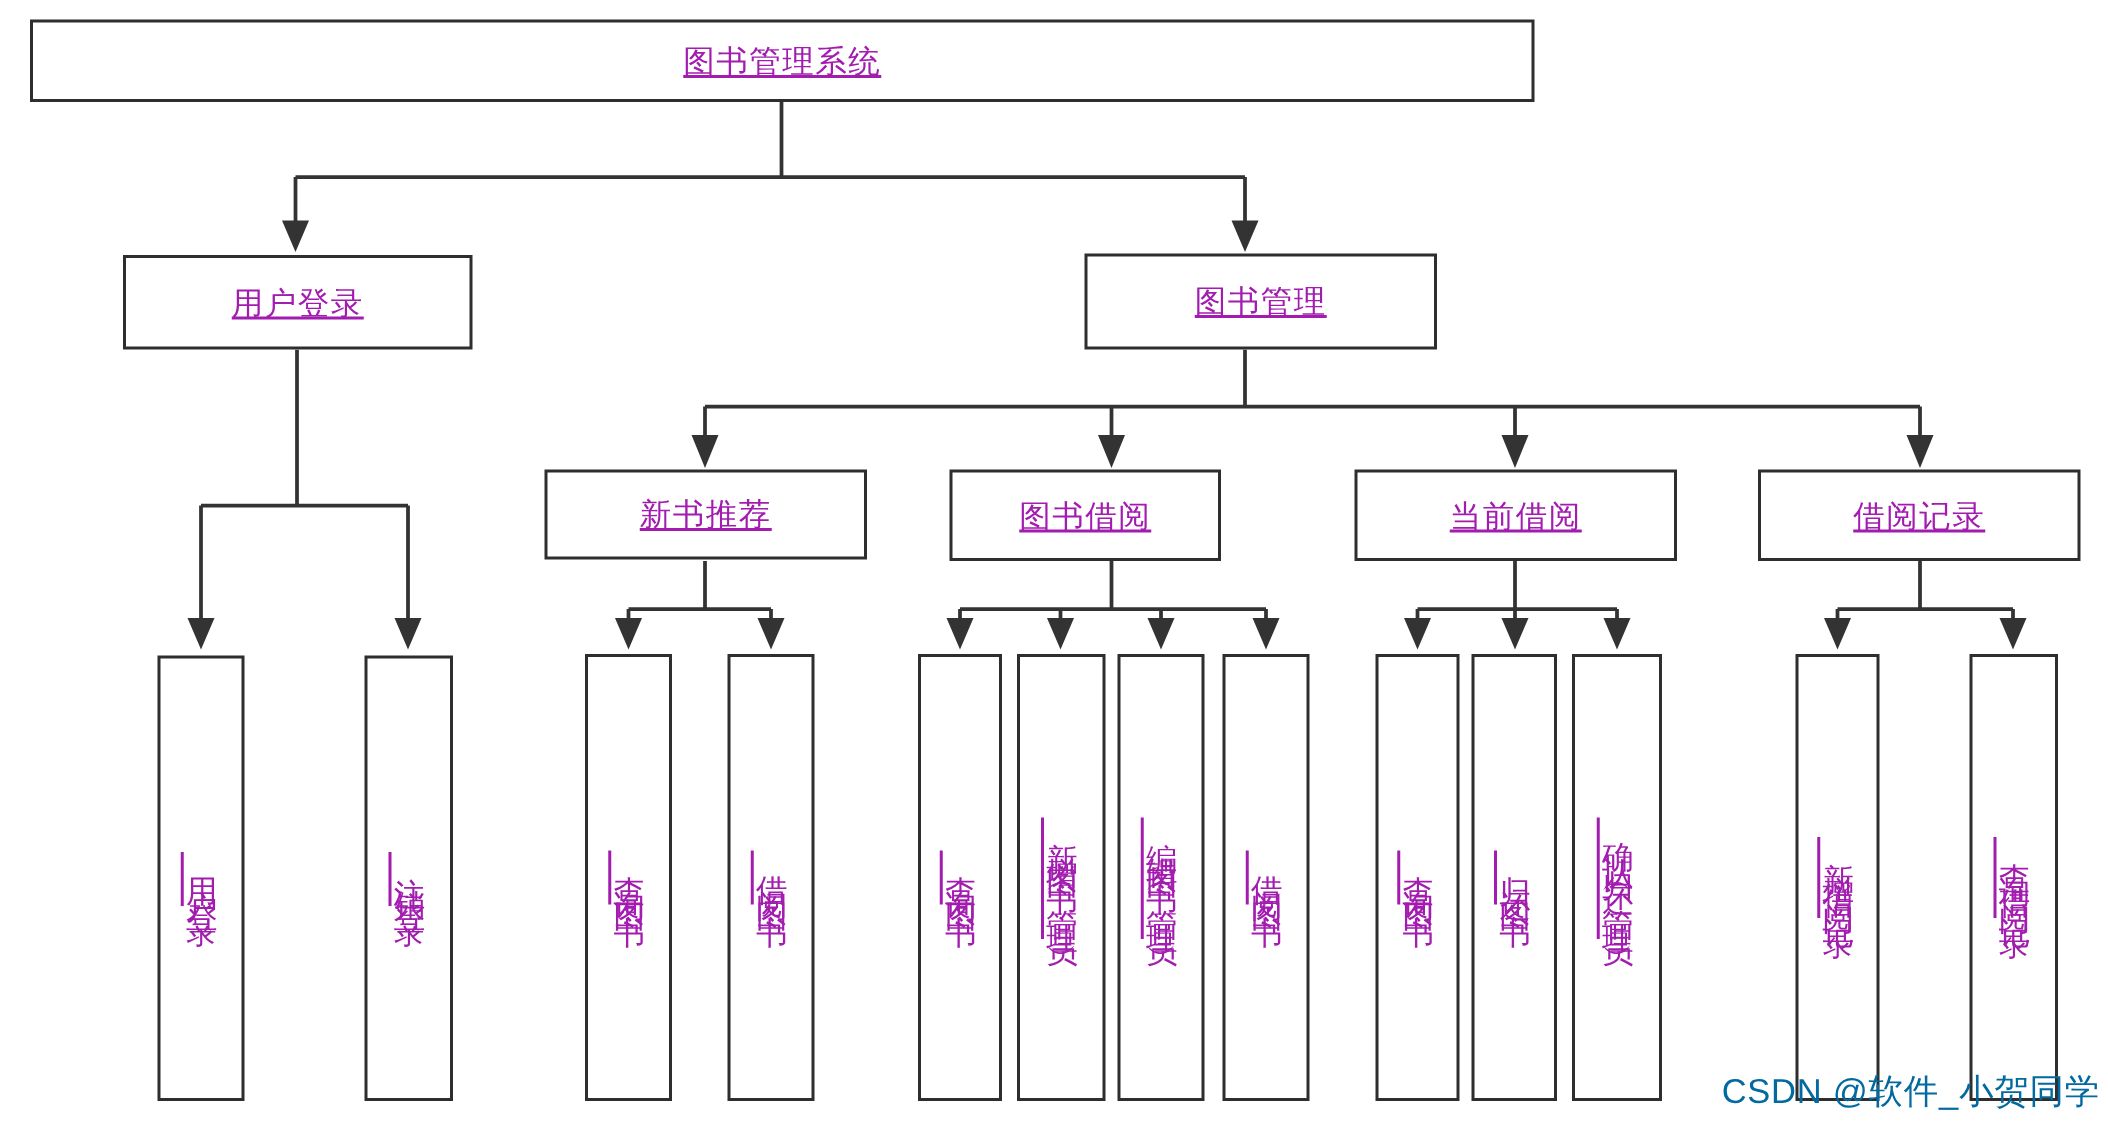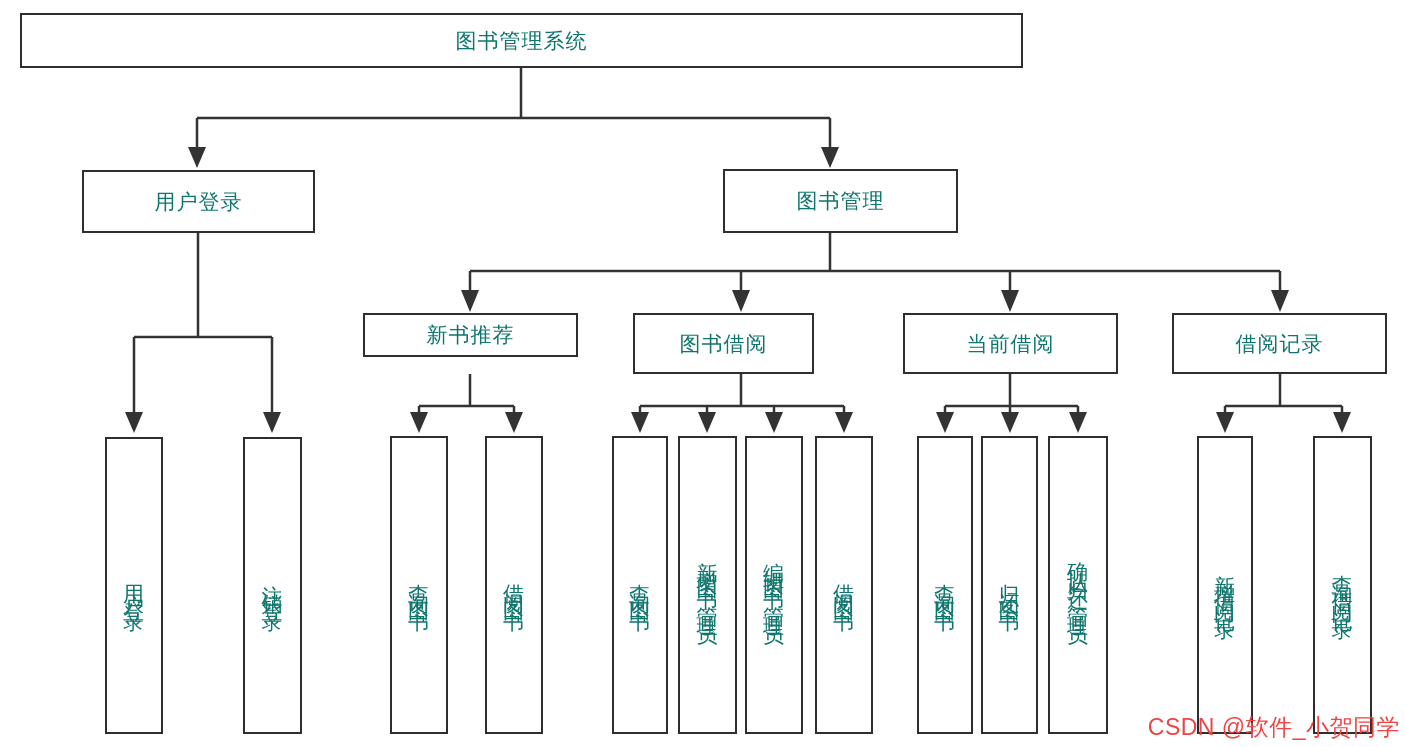--- a/index.html
+++ b/index.html
@@ -12,58 +12,59 @@
   }
   #wires{position:absolute;left:0;top:0;width:1405px;height:747px;}
   .node{
     position:absolute;
     box-sizing:border-box;
     border:2.5px solid #2e2e2e;
     background:#ffffff;
     display:flex;
     align-items:center;
     justify-content:center;
-    color:#0f766e;
+    color:#a21caf;
     font-size:21px;
     letter-spacing:1px;
     z-index:2;
+    text-decoration:underline;
   }
   .node.v{
     writing-mode:vertical-rl;
     letter-spacing:9px;
     line-height:1;
     font-size:21px;
     text-align:center;
   }
   
   .b-root          {left:20px;  top:13px;  width:1003px;height:55px;}
   .b-user-login    {left:82px;  top:170px; width:233px; height:63px;}
   .b-book-mgmt     {left:712px; top:169px; width:235px; height:64px;margin-left:11px;}
-  .b-new-book-rec  {left:363px; top:313px; width:215px; height:44px;}
+  .b-new-book-rec  {left:363px; top:313px; width:215px; height:60px;}
   .b-book-borrow   {left:633px; top:313px; width:181px; height:61px;}
   .b-current-borrow{left:903px; top:313px; width:215px; height:61px;justify-content:center;}
   .b-borrow-records{left:1172px;top:313px; width:215px; height:61px;align-items:center;}
   .b-g1c1{left:105px; top:437px;width:58px;height:297px;}
   .b-g1c2{left:243px; top:437px;width:59px;height:297px;}
   .b-g2c1{left:390px; top:436px;width:58px;height:298px;}
   .b-g2c2{left:485px; top:436px;width:58px;height:298px;}
   .b-g3c1{left:612px; top:436px;width:56px;height:298px;}
   .b-g3c2{left:678px; top:436px;width:59px;height:298px;}
   .b-g3c3{left:745px; top:436px;width:58px;height:298px;}
   .b-g3c4{left:815px; top:436px;width:58px;height:298px;}
   .b-g4c1{left:917px; top:436px;width:56px;height:298px;}
   .b-g4c2{left:981px; top:436px;width:57px;height:298px;}
   .b-g4c3{left:1048px;top:436px;width:60px;height:298px;}
   .b-g5c1{left:1197px;top:436px;width:56px;height:298px;}
   .b-g5c2{left:1313px;top:436px;width:59px;height:298px;}
   .watermark{
     position:absolute;
     right:5px;top:712px;
     font-size:23px;
-    color:#ef4444;
+    color:#0369a1;
     letter-spacing:0.5px;
     z-index:5;
     white-space:nowrap;
   }
 </style>
 </head>
 <body>
 
 <div id="canvas">
 

